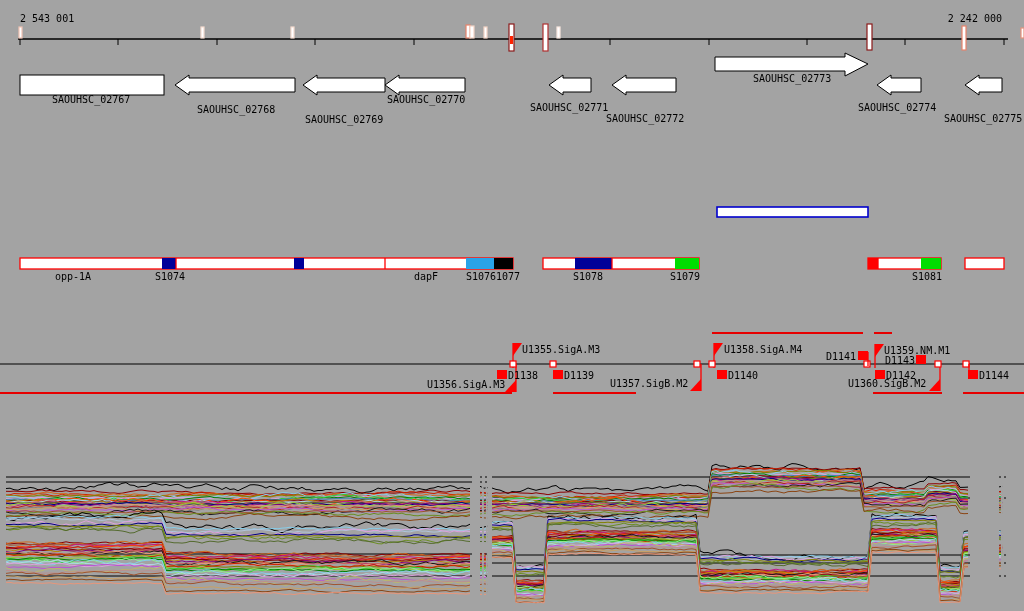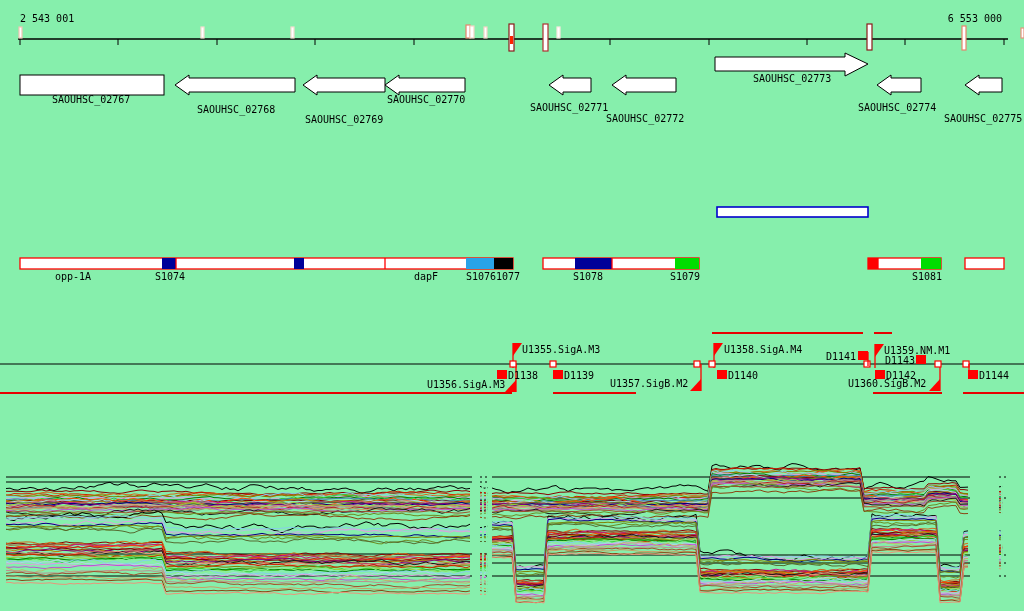--- a/index.html
+++ b/index.html
@@ -1,28 +1,28 @@
 <!DOCTYPE html>
 <html><head>
 <meta charset="utf-8">
 <style>
   html,body{margin:0;padding:0;background:#fff}
-  .stage{position:relative;width:1024px;height:611px;background:#86efac;overflow:hidden;
+  .stage{position:relative;width:1024px;height:611px;background:#a3a3a3;overflow:hidden;
          font-family:"DejaVu Sans Mono","Liberation Mono",monospace}
   .coord{position:absolute;top:13px;font:10px "DejaVu Sans Mono","Liberation Mono",monospace;color:#000;white-space:pre}
   #c-left{left:20px}
   #c-right{right:22px}
   svg text{font:10px "DejaVu Sans Mono","Liberation Mono",monospace;fill:#000}
 </style>
 </head>
 <body>
 
 <div class="stage">
   <div class="coord" id="c-left">2 543 001</div>
-  <div class="coord" id="c-right">6 553 000</div>
+  <div class="coord" id="c-right">2 242 000</div>
   <svg id="gfx" width="1024" height="611" viewBox="0 0 1024 611">
       <g>
         <line x1="18" y1="39" x2="1008" y2="39" stroke="#000" stroke-width="1.5"></line>
         <line x1="20" y1="39" x2="20" y2="45" stroke="#000" stroke-width="1"></line>
         <line x1="118" y1="39" x2="118" y2="45" stroke="#000" stroke-width="1"></line>
         <line x1="217" y1="39" x2="217" y2="45" stroke="#000" stroke-width="1"></line>
         <line x1="315" y1="39" x2="315" y2="45" stroke="#000" stroke-width="1"></line>
         <line x1="414" y1="39" x2="414" y2="45" stroke="#000" stroke-width="1"></line>
         <line x1="512" y1="39" x2="512" y2="45" stroke="#000" stroke-width="1"></line>
         <line x1="610" y1="39" x2="610" y2="45" stroke="#000" stroke-width="1"></line>

